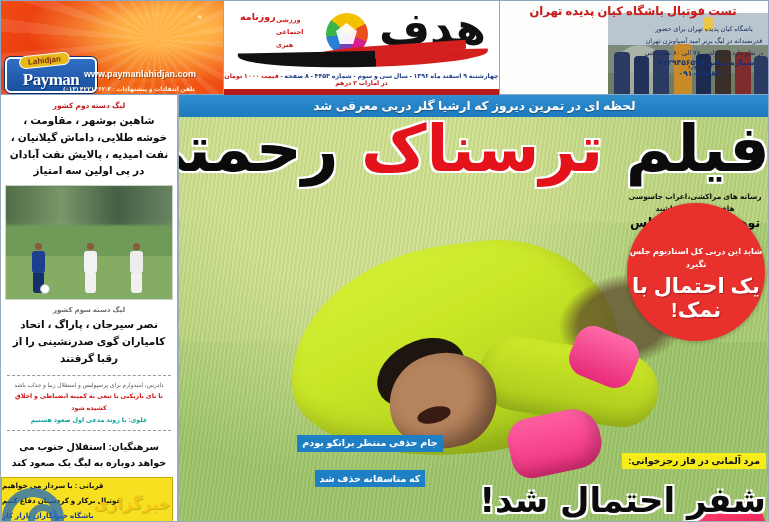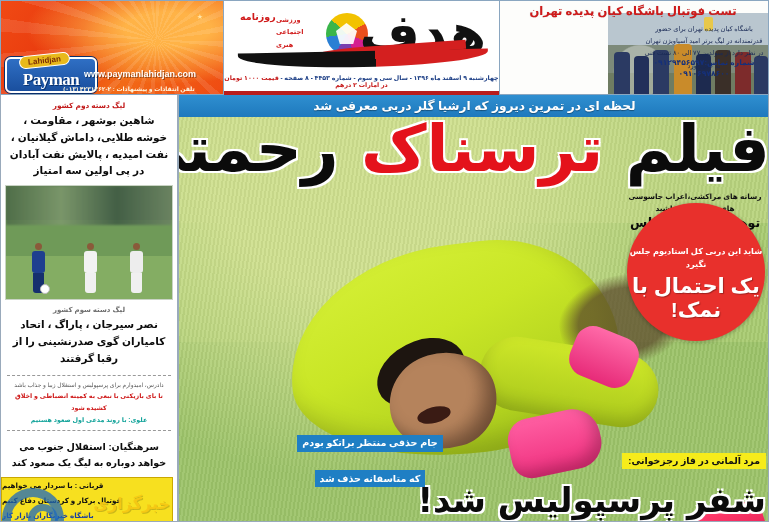--- a/index.html
+++ b/index.html
@@ -45,29 +45,29 @@
   }
   .ad-left-phone {
     position:absolute; right:4px; top:56px; width:120px; text-align:center;
     color:#15307a; font-size:7.6px; font-weight:bold; line-height:1.5;
   }
   .ad-left-phone .p2 { color:#15307a; }
 
   
   .masthead {
     position:relative; width:275px; height:95px; background:#ffffff;
-    border-top:1px solid #8aa6c0; border-bottom:4px solid #b91c1c;
+    border-top:1px solid #8aa6c0; border-bottom:6px solid #b91c1c;
     overflow:hidden;
   }
   .mh-word {
     position:absolute; left:6px; top:4px; width:264px; height:66px;
   }
   .mh-hadaf {
     position:absolute; right:8px; top:2px;
-    font-size:52px; font-weight:bold; color:#111; letter-spacing:-1px;
+    font-size:44px; font-weight:bold; color:#111; letter-spacing:-1px;
     font-family:"DejaVu Sans","Liberation Sans",sans-serif; line-height:1;
   }
   .mh-swoosh {
     position:absolute; right:6px; top:46px; width:250px; height:16px;
     background:linear-gradient(90deg,#111 0 55%, #d41f1f 55% 100%);
     border-radius:0 0 60% 60%/0 0 100% 100%;
     transform:rotate(-1.2deg);
   }
   .mh-swoosh2 {
     position:absolute; right:28px; top:40px; width:150px; height:9px;
@@ -496,21 +496,21 @@
 
     <div class="badge-top-text">رسانه های مراکشی،اعراب جاسوسی های های روسی باشید</div>
     <div class="badge-top-text2">توهم شیر های اطلس</div>
 
     <div class="badge">
       <div class="small">شاید این دربی کل استادیوم جلس نگیرد</div>
       <div class="big">یک احتمال با نمک!</div>
     </div>
 
     <div class="yellow-kicker">مرد آلمانی در فاز رجزخوانی:</div>
-    <div class="bottom-head">شفر پرسپولیس شد!</div>
+    <div class="bottom-head">شفر احتمال شد!</div>
 
     <div class="blue-quote">
       <span>جام حذفی منتظر براتکو بودم</span><br>
       <span>که متاسفانه حذف شد</span>
     </div>
   </div>
 
 </div>
 
 </body></html>

